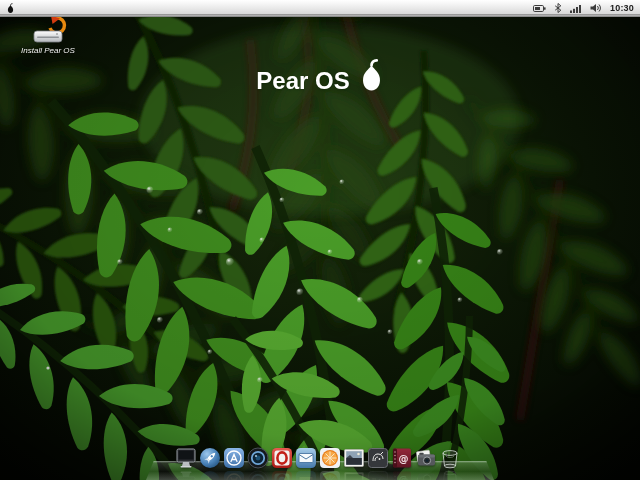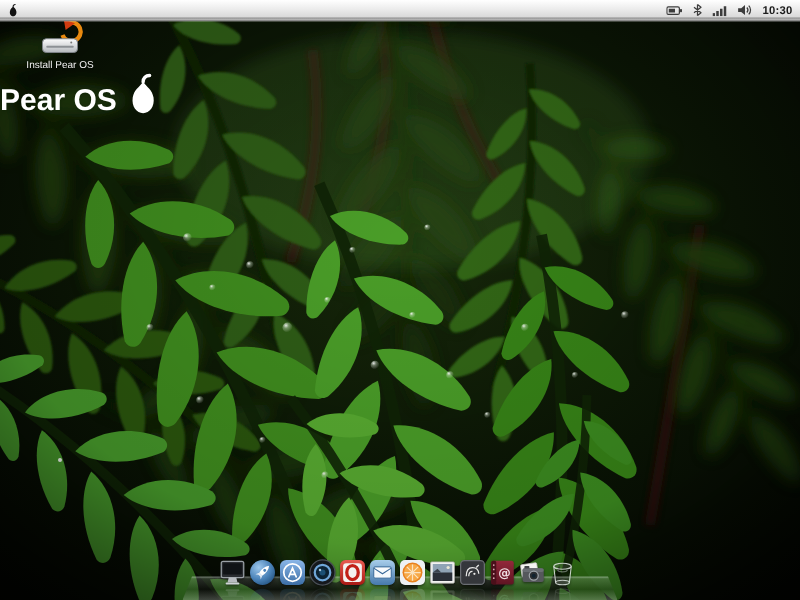--- a/index.html
+++ b/index.html
@@ -19,24 +19,24 @@
     background:linear-gradient(to bottom,rgba(0,0,0,.35),rgba(0,0,0,0));pointer-events:none;}
   .menu-left{display:flex;align-items:center;}
   .tray{display:flex;align-items:center;gap:8px;}
   .tray .ticon{display:flex;align-items:center;}
   .clock{font-size:9px;font-weight:bold;color:#1c1c1c;letter-spacing:.2px;}
 
   
   .desk-icon{position:absolute;left:8px;top:15px;width:80px;text-align:center;z-index:10;cursor:default;}
   .desk-icon .glyph{display:inline-block;}
   .desk-icon .label{font-size:8px;color:#f2f2f2;text-shadow:0 1px 2px rgba(0,0,0,.9);
-    margin-top:-2px;line-height:1.1;}
+    margin-top:-2px;line-height:1.1;font-style:italic;}
 
   
-  .branding{position:absolute;top:58px;left:0;right:0;display:flex;
+  .branding{position:absolute;top:58px;left:0;right:0;display:flex;flex-direction:column;
     align-items:center;z-index:5;pointer-events:none;}
   .brand-row{display:flex;align-items:flex-end;gap:9px;}
   .brand-title{color:#fff;font-size:24px;font-weight:bold;letter-spacing:0px;line-height:1;
     text-shadow:0 1px 3px rgba(0,30,0,.35);padding-bottom:1px;}
   .brand-tagline{color:#fff;font-size:11.5px;margin-top:4px;letter-spacing:.3px;
     text-shadow:0 1px 2px rgba(0,30,0,.35);}
 
   
   .dock-shelf{position:absolute;bottom:0;left:146px;width:348px;height:19px;z-index:20;
     clip-path:polygon(2.2% 0,97.8% 0,100% 100%,0 100%);

